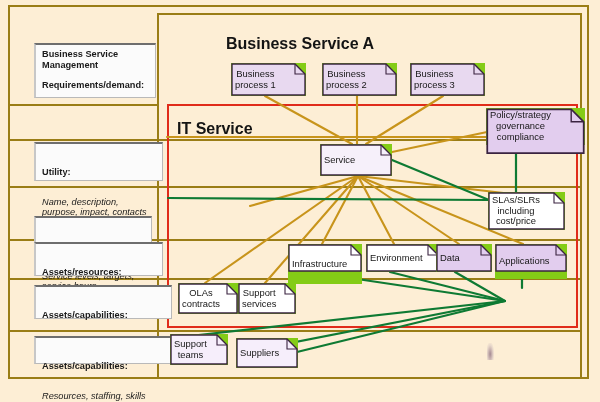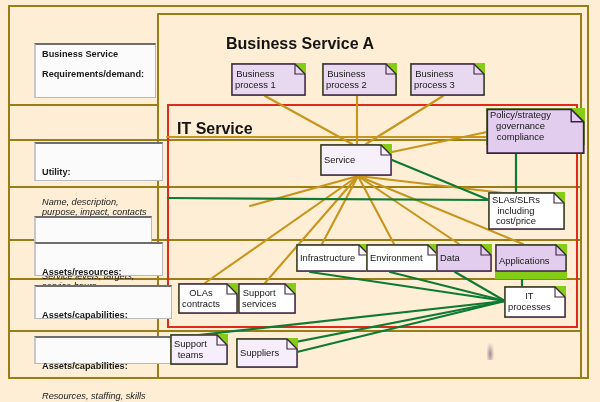--- a/index.html
+++ b/index.html
@@ -177,20 +177,21 @@
       <line x1="455" y1="272" x2="505" y2="301"></line>
       <line x1="522" y1="272" x2="522" y2="288"></line>
       <line x1="172" y1="338" x2="505" y2="301"></line>
       <line x1="245" y1="352" x2="505" y2="301"></line>
       <line x1="297" y1="352" x2="505" y2="301"></line>
     </g>
   </svg>
 
   <div class="label-card" style="left:34px; top:43px; width:122px; height:55px;">
     <span class="lc-title">Business Service</span>
+    <span class="lc-title">Management</span>
     <span class="lc-title2">Requirements/demand:</span>
   </div>
 
   <div class="label-card" style="left:34px; top:142px; width:129px; height:39px; white-space:pre-line;">
     <span class="lc-title">Utility:</span>
     <span class="lc-sub">Name, description,
 purpose, impact, contacts</span>
   </div>
 
   <div class="label-card" style="left:34px; top:189px; width:118px; height:46px; white-space:pre-line;margin-top:27px;">
@@ -265,21 +266,21 @@
   <div class="node" style="left:488px; top:192px; width:77px; height:38px;">
     <svg class="shape" viewBox="0 0 77 38" preserveAspectRatio="none">
       <polygon points="1,1 66,1 76,11 76,37 1,37" fill="#ffffff" stroke="#3a2340" stroke-width="1.4"></polygon>
       <polyline points="66,1 66,11 76,11" fill="none" stroke="#3a2340" stroke-width="1.1"></polyline>
     </svg>
     <span class="node-label" style="white-space:pre-line;">SLAs/SLRs
 including
 cost/price</span>
   </div>
 
-  <div class="node" style="left:296px; top:244px; width:74px; height:28px;">
+  <div class="node" style="left:288px; top:244px; width:74px; height:40px;">
     <svg class="shape" viewBox="0 0 74 28" preserveAspectRatio="none">
       <polygon points="1,1 63,1 73,11 73,27 1,27" fill="#ffffff" stroke="#3a2340" stroke-width="1.4"></polygon>
       <polyline points="63,1 63,11 73,11" fill="none" stroke="#3a2340" stroke-width="1.1"></polyline>
     </svg>
     <span class="node-label">Infrastructure</span>
   </div>
 
   <div class="node" style="left:366px; top:244px; width:73px; height:28px;">
     <svg class="shape" viewBox="0 0 73 28" preserveAspectRatio="none">
       <polygon points="1,1 62,1 72,11 72,27 1,27" fill="#ffffff" stroke="#3a2340" stroke-width="1.4"></polygon>
@@ -315,28 +316,20 @@
 
   <div class="node" style="left:238px; top:283px; width:58px; height:31px;">
     <svg class="shape" viewBox="0 0 58 31" preserveAspectRatio="none">
       <polygon points="1,1 47,1 57,11 57,30 1,30" fill="#ffffff" stroke="#3a2340" stroke-width="1.4"></polygon>
       <polyline points="47,1 47,11 57,11" fill="none" stroke="#3a2340" stroke-width="1.1"></polyline>
     </svg>
     <span class="node-label" style="white-space:pre-line;">Support
 services</span>
   </div>
 
-  <div class="node" style="left:504px; top:286px; width:62px; height:32px;">
-    <svg class="shape" viewBox="0 0 62 32" preserveAspectRatio="none">
-      <polygon points="1,1 51,1 61,11 61,31 1,31" fill="#ffffff" stroke="#3a2340" stroke-width="1.4"></polygon>
-      <polyline points="51,1 51,11 61,11" fill="none" stroke="#3a2340" stroke-width="1.1"></polyline>
-    </svg>
-    <span class="node-label" style="white-space:pre-line;">IT
-processes</span>
-  </div>
 
   <div class="node" style="left:170px; top:334px; width:58px; height:31px;">
     <svg class="shape" viewBox="0 0 58 31" preserveAspectRatio="none">
       <polygon points="1,1 47,1 57,11 57,30 1,30" fill="#f6eefb" stroke="#3a2340" stroke-width="1.4"></polygon>
       <polyline points="47,1 47,11 57,11" fill="none" stroke="#3a2340" stroke-width="1.1"></polyline>
     </svg>
     <span class="node-label" style="white-space:pre-line;">Support
 teams</span>
   </div>
 

